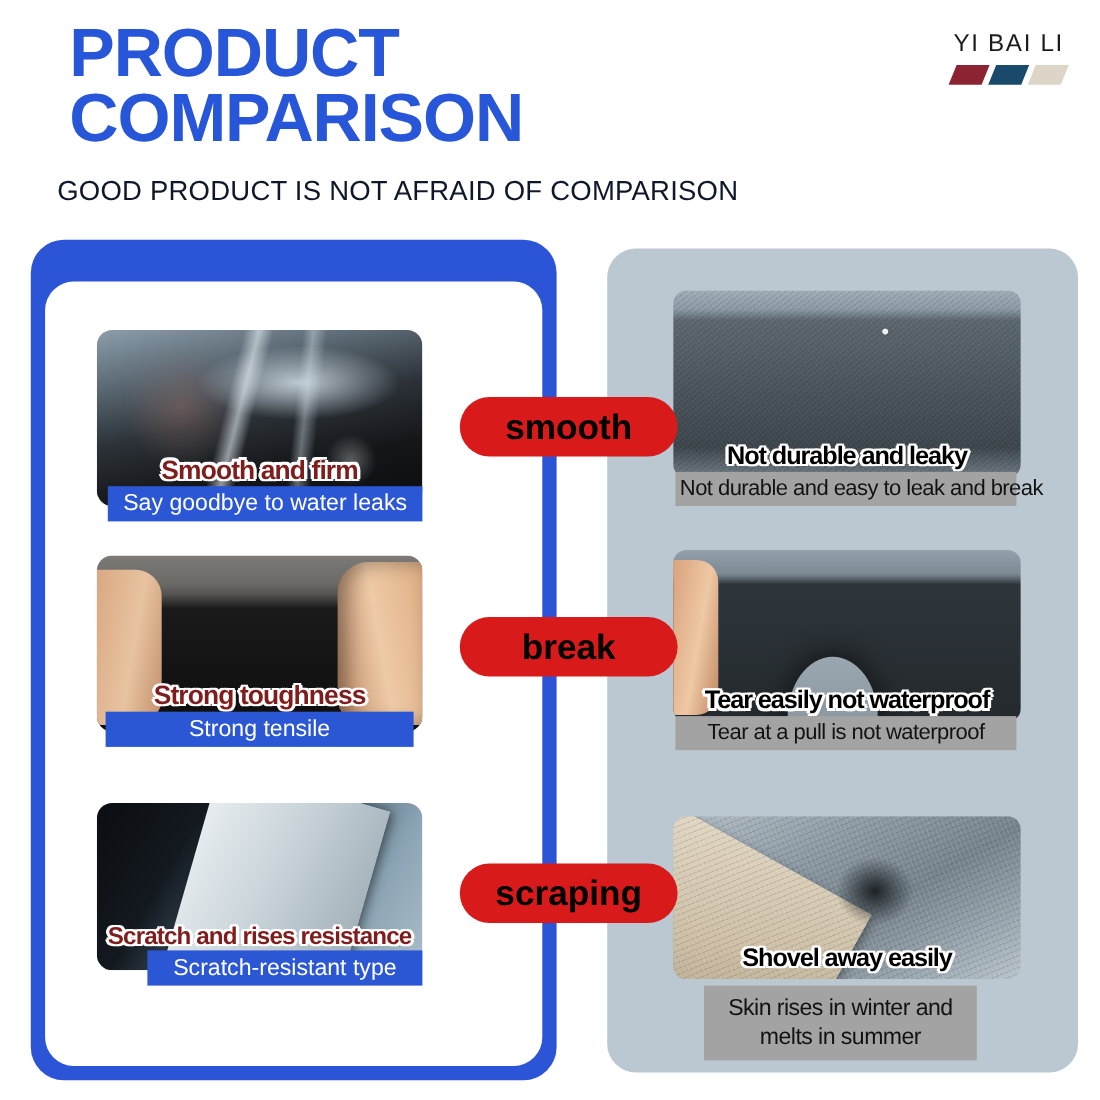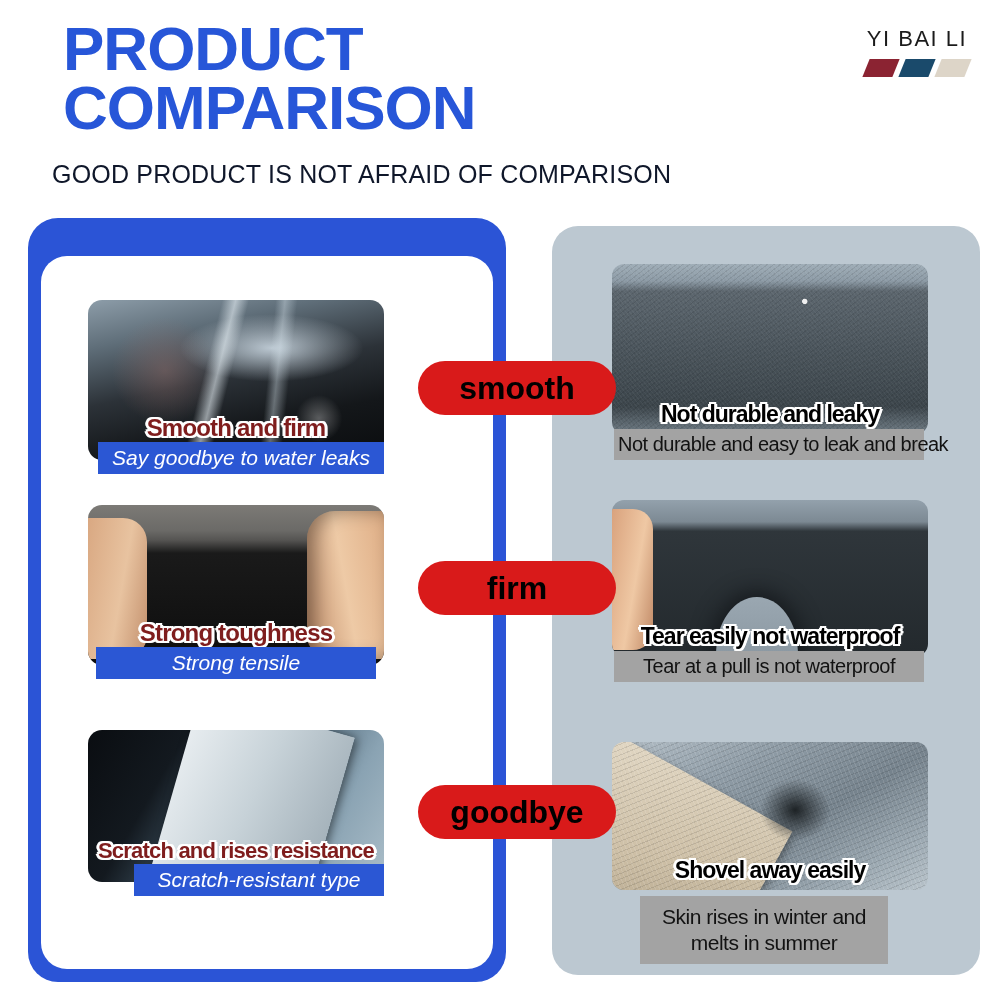--- a/index.html
+++ b/index.html
@@ -134,21 +134,20 @@
     bottom: -14px;
     width: 286px;
     height: 32px;
     background: #2B57D4;
     display: flex;
     align-items: center;
     justify-content: center;
     color: #ffffff;
     font-size: 21px;
     white-space: nowrap;
-    font-style: italic;
   }
   .lcard.r2 .lbar { left: 8px; width: 280px; }
   .lcard.r3 .lbar { left: 46px; width: 250px; }
 
   
   .rcard {
     position: absolute;
     left: 612px;
     width: 316px;
   }
@@ -412,14 +411,14 @@
 
 <div class="rcard r3">
   <div class="rphoto">
     <div class="ph ph-r3"></div>
     <div class="rphoto-title">Shovel away easily</div>
   </div>
   <div class="rbar">Skin rises in winter and melts in summer</div>
 </div>
 
 <div class="pill p1">smooth</div>
-<div class="pill p2">firm</div>
-<div class="pill p3">goodbye</div>
+<div class="pill p2">break</div>
+<div class="pill p3">scraping</div>
 
 </body></html>

